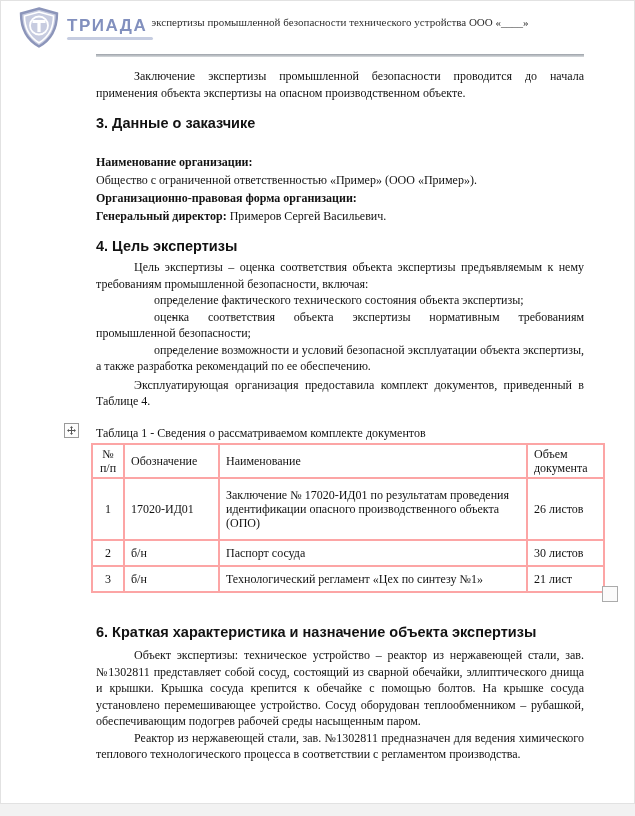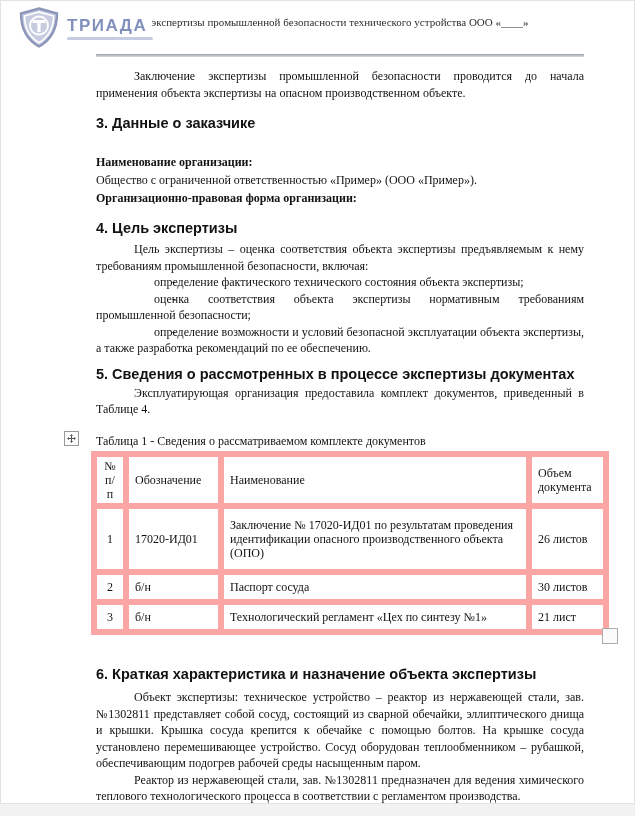--- a/index.html
+++ b/index.html
@@ -61,21 +61,21 @@
   .caption { font-size:12px; }
   .move-handle {
     position:absolute; left:-32px; top:-2px;
     width:13px; height:13px;
     border:1px solid #9a9a9a; background:#fdfdfd;
     display:flex; align-items:center; justify-content:center;
     cursor:move;
   }
   .tablewrap { position:relative; margin-left:-5px; width:512px; margin-top:2px; }
   table { border-collapse:collapse; width:512px; font-size:12px; line-height:14px; table-layout:fixed; }
-  th, td { border:6px solid #fca5a5; padding:2px 6px; vertical-align:middle; font-weight:normal; text-align:left; }
+  th, td { border:2px solid #fca5a5; padding:2px 6px; vertical-align:middle; font-weight:normal; text-align:left; }
   col.c1 { width:32px; } col.c2 { width:95px; } col.c3 { width:308px; } col.c4 { width:77px; }
   th { height:28px; }
   .cell-center { text-align:center; }
   tr.r1 td { height:56px; }
   tr.r2 td, tr.r3 td { height:20px; }
   .resize-handle {
     position:absolute; right:-15px; bottom:-9px;
     width:14px; height:14px;
     border:1px solid #ababab; background:#fbfbfb;
     cursor:nwse-resize;
@@ -111,29 +111,29 @@
   <main class="content">
 
     <p class="indent intro">Заключение экспертизы промышленной безопасности проводится до начала применения объекта экспертизы на опасном производственном объекте.</p>
 
     <h2 class="h2 sec3-title">3. Данные о заказчике</h2>
 
     <div class="fields">
       <div class="field-label">Наименование организации:</div>
       <div class="field-value">Общество с ограниченной ответственностью «Пример» (ООО «Пример»).</div>
       <div class="field-label">Организационно-правовая форма организации:</div>
+      <div class="field-inline"><span class="field-label">Генеральный директор:</span> <span>Примеров Сергей Васильевич.</span></div>
     </div>
 
     <h2 class="h2 sec4-title">4. Цель экспертизы</h2>
     <p class="indent sec4-lead">Цель экспертизы – оценка соответствия объекта экспертизы предъявляемым к нему требованиям промышленной безопасности, включая:</p>
     <p class="indent li"><span class="dash">-</span><span>определение фактического технического состояния объекта экспертизы;</span></p>
     <p class="indent li"><span class="dash">-</span><span>оценка соответствия объекта экспертизы нормативным требованиям промышленной безопасности;</span></p>
     <p class="indent li"><span class="dash">-</span><span>определение возможности и условий безопасной эксплуатации объекта экспертизы, а также разработка рекомендаций по ее обеспечению.</span></p>
 
-    <h2 class="h2 sec5-title">5. Сведения о рассмотренных в процессе экспертизы документах</h2>
     <p class="indent sec5-lead">Эксплуатирующая организация предоставила комплект документов, приведенный в Таблице 4.</p>
 
     <div class="caption-row">
       <span class="move-handle">
         <svg width="9" height="9" viewBox="0 0 9 9" xmlns="http://www.w3.org/2000/svg">
           <path d="M4.5 0 L6 2 H5 V4 H7 V3 L9 4.5 L7 6 V5 H5 V7 H6 L4.5 9 L3 7 H4 V5 H2 V6 L0 4.5 L2 3 V4 H4 V2 H3 Z" fill="#555"></path>
         </svg>
       </span>
       <span class="caption">Таблица 1 - Сведения о рассматриваемом комплекте документов</span>
     </div>

